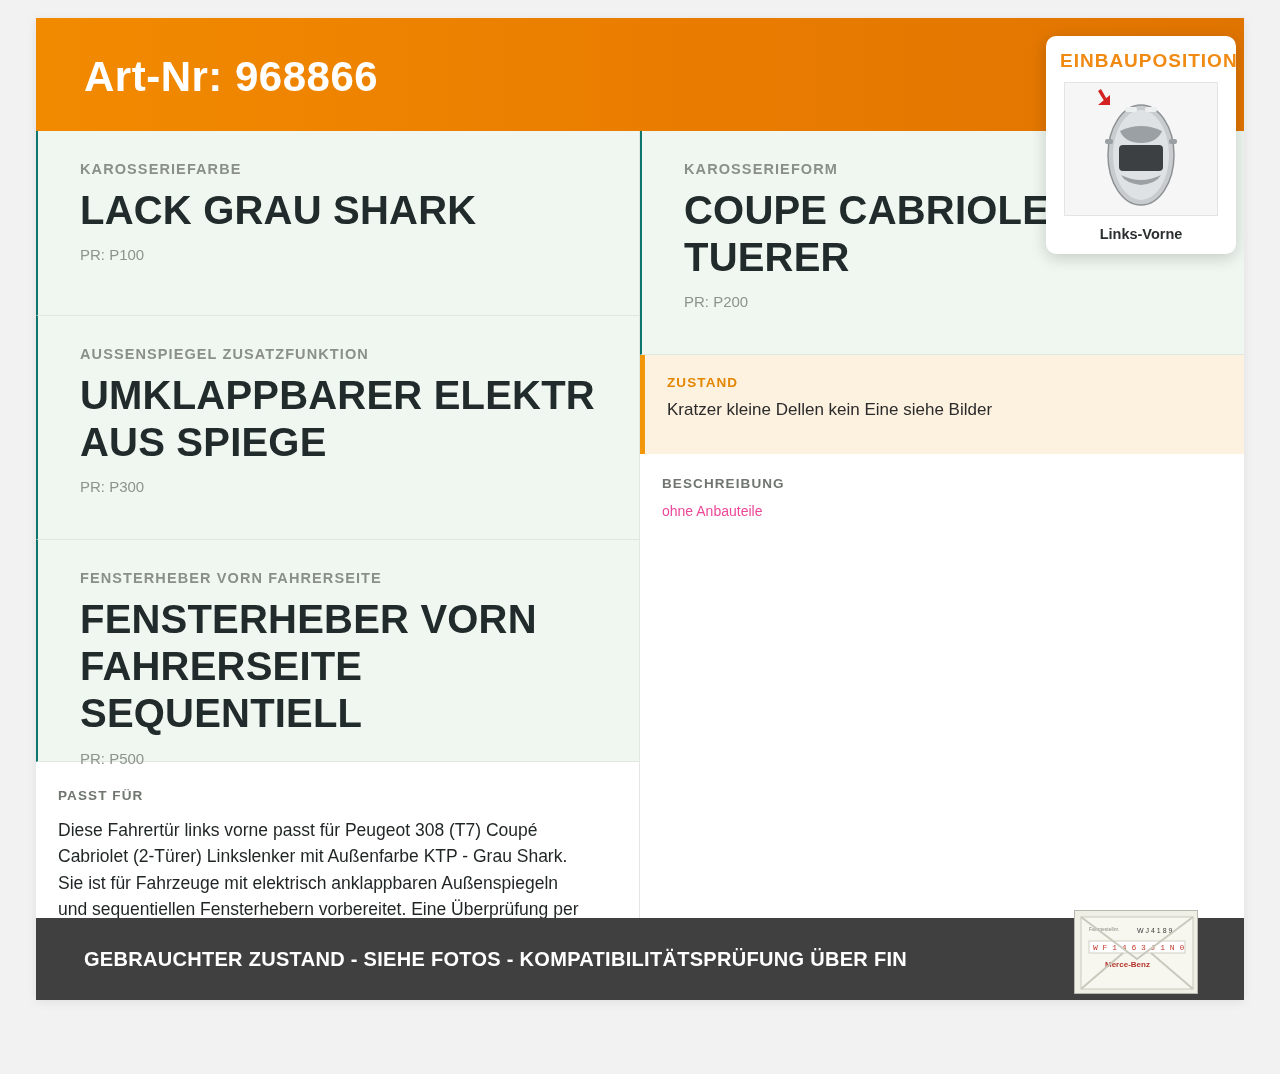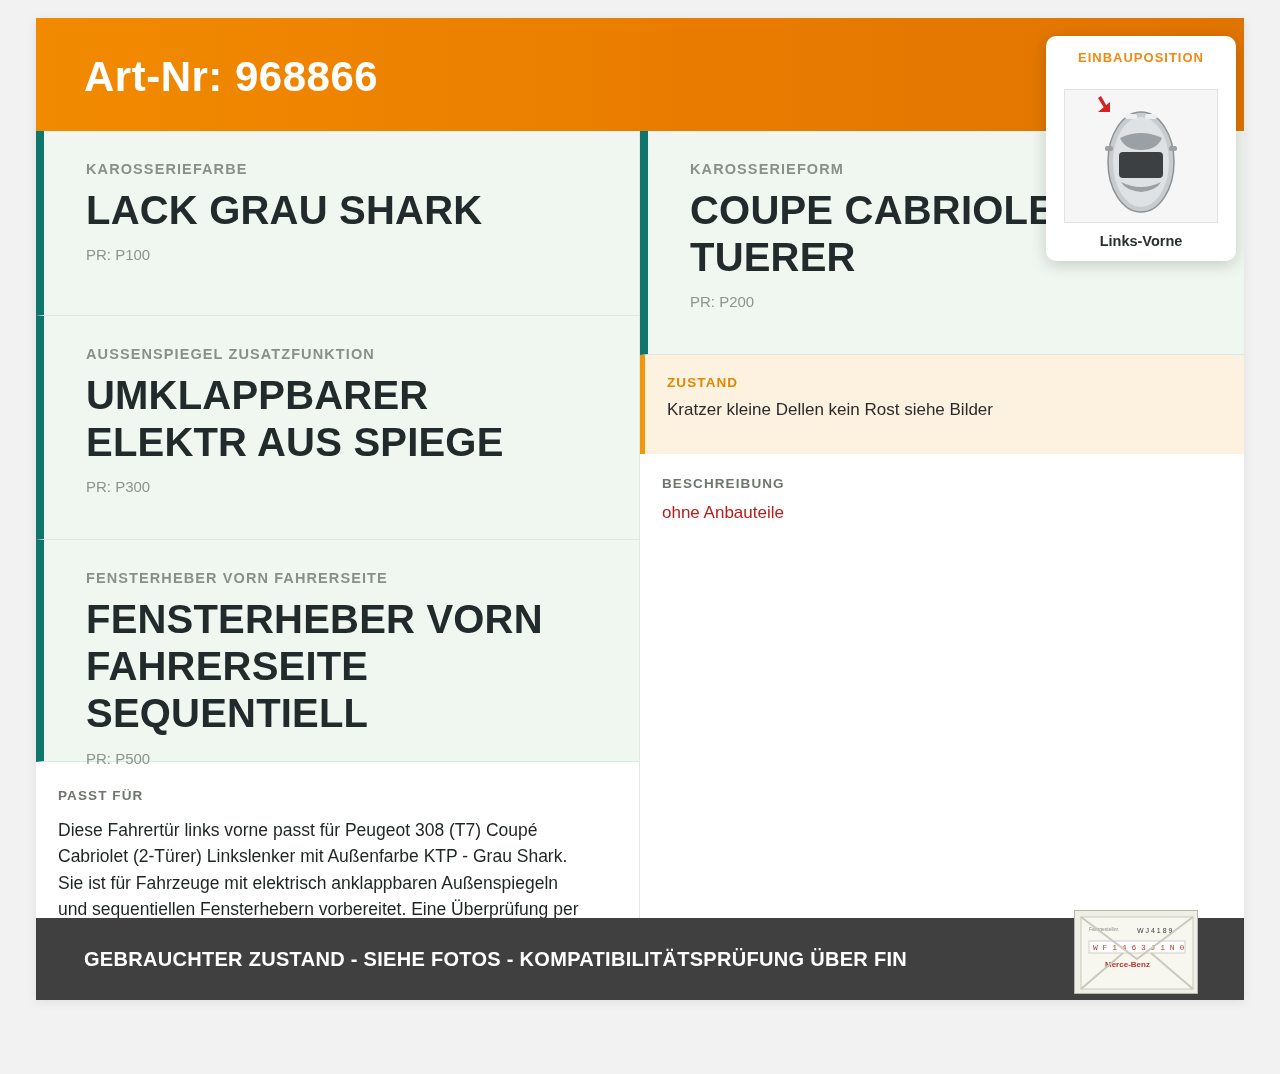--- a/index.html
+++ b/index.html
@@ -56,21 +56,21 @@
     width: 604px;
     border-right: 1px solid #e3e7e3;
   }
   .col-right {
     width: 604px;
   }
 
   .spec {
     position: relative;
     background: #f0f7f0;
-    border-left: 8px solid #0f766e;
+    border-left: 2px solid #0f766e;
     border-bottom: 1px solid #dfe8df;
     padding: 30px 40px 26px 42px;
   }
   .spec-label {
     font-size: 14.5px;
     font-weight: bold;
     letter-spacing: 1.1px;
     color: #8a8f8a;
     text-transform: uppercase;
     margin-bottom: 10px;
@@ -123,22 +123,22 @@
   }
   .desc-label {
     font-size: 13.5px;
     font-weight: bold;
     letter-spacing: 1.1px;
     color: #6f756f;
     text-transform: uppercase;
     margin-bottom: 12px;
   }
   .desc-text {
-    font-size: 17px;
-    color: #b91c1c;
+    font-size: 14px;
+    color: #ec4899;
   }
 
   
   .fits {
     background: #ffffff;
     padding: 26px 30px 20px 22px;
   }
   .fits-label {
     font-size: 13.5px;
     font-weight: bold;
@@ -190,26 +190,26 @@
     top: 18px;
     width: 190px;
     background: #ffffff;
     border-radius: 10px;
     box-shadow: 0 4px 16px rgba(0,0,0,.18);
     padding: 14px 14px 12px 14px;
     text-align: center;
     z-index: 5;
   }
   .pos-title {
-    font-size: 13px;
+    font-size: 19px;
     font-weight: bold;
     letter-spacing: 1px;
     color: #f08a12;
     text-transform: uppercase;
-    margin-bottom: 24px;
+    margin-bottom: 10px;
   }
   .pos-img {
     width: 154px;
     height: 134px;
     margin: 0 auto;
     background: #f6f6f6;
     border: 1px solid #e4e4e4;
     position: relative;
   }
   .pos-caption {
@@ -262,21 +262,21 @@
 
         <div class="spec r1">
           <div class="spec-label">Karosserieform</div>
           <div class="spec-value wrap">Coupe Cabriolet 2 Tuerer</div>
           <div class="spec-pr">PR: P200</div>
         </div>
 
 
         <div class="cond">
           <div class="cond-label">Zustand</div>
-          <div class="cond-text">Kratzer kleine Dellen kein Rost siehe Bilder</div>
+          <div class="cond-text">Kratzer kleine Dellen kein Eine siehe Bilder</div>
         </div>
 
         <div class="desc">
           <div class="desc-label">Beschreibung</div>
           <div class="desc-text">ohne Anbauteile</div>
         </div>
 
       </div>
     </div>
 

